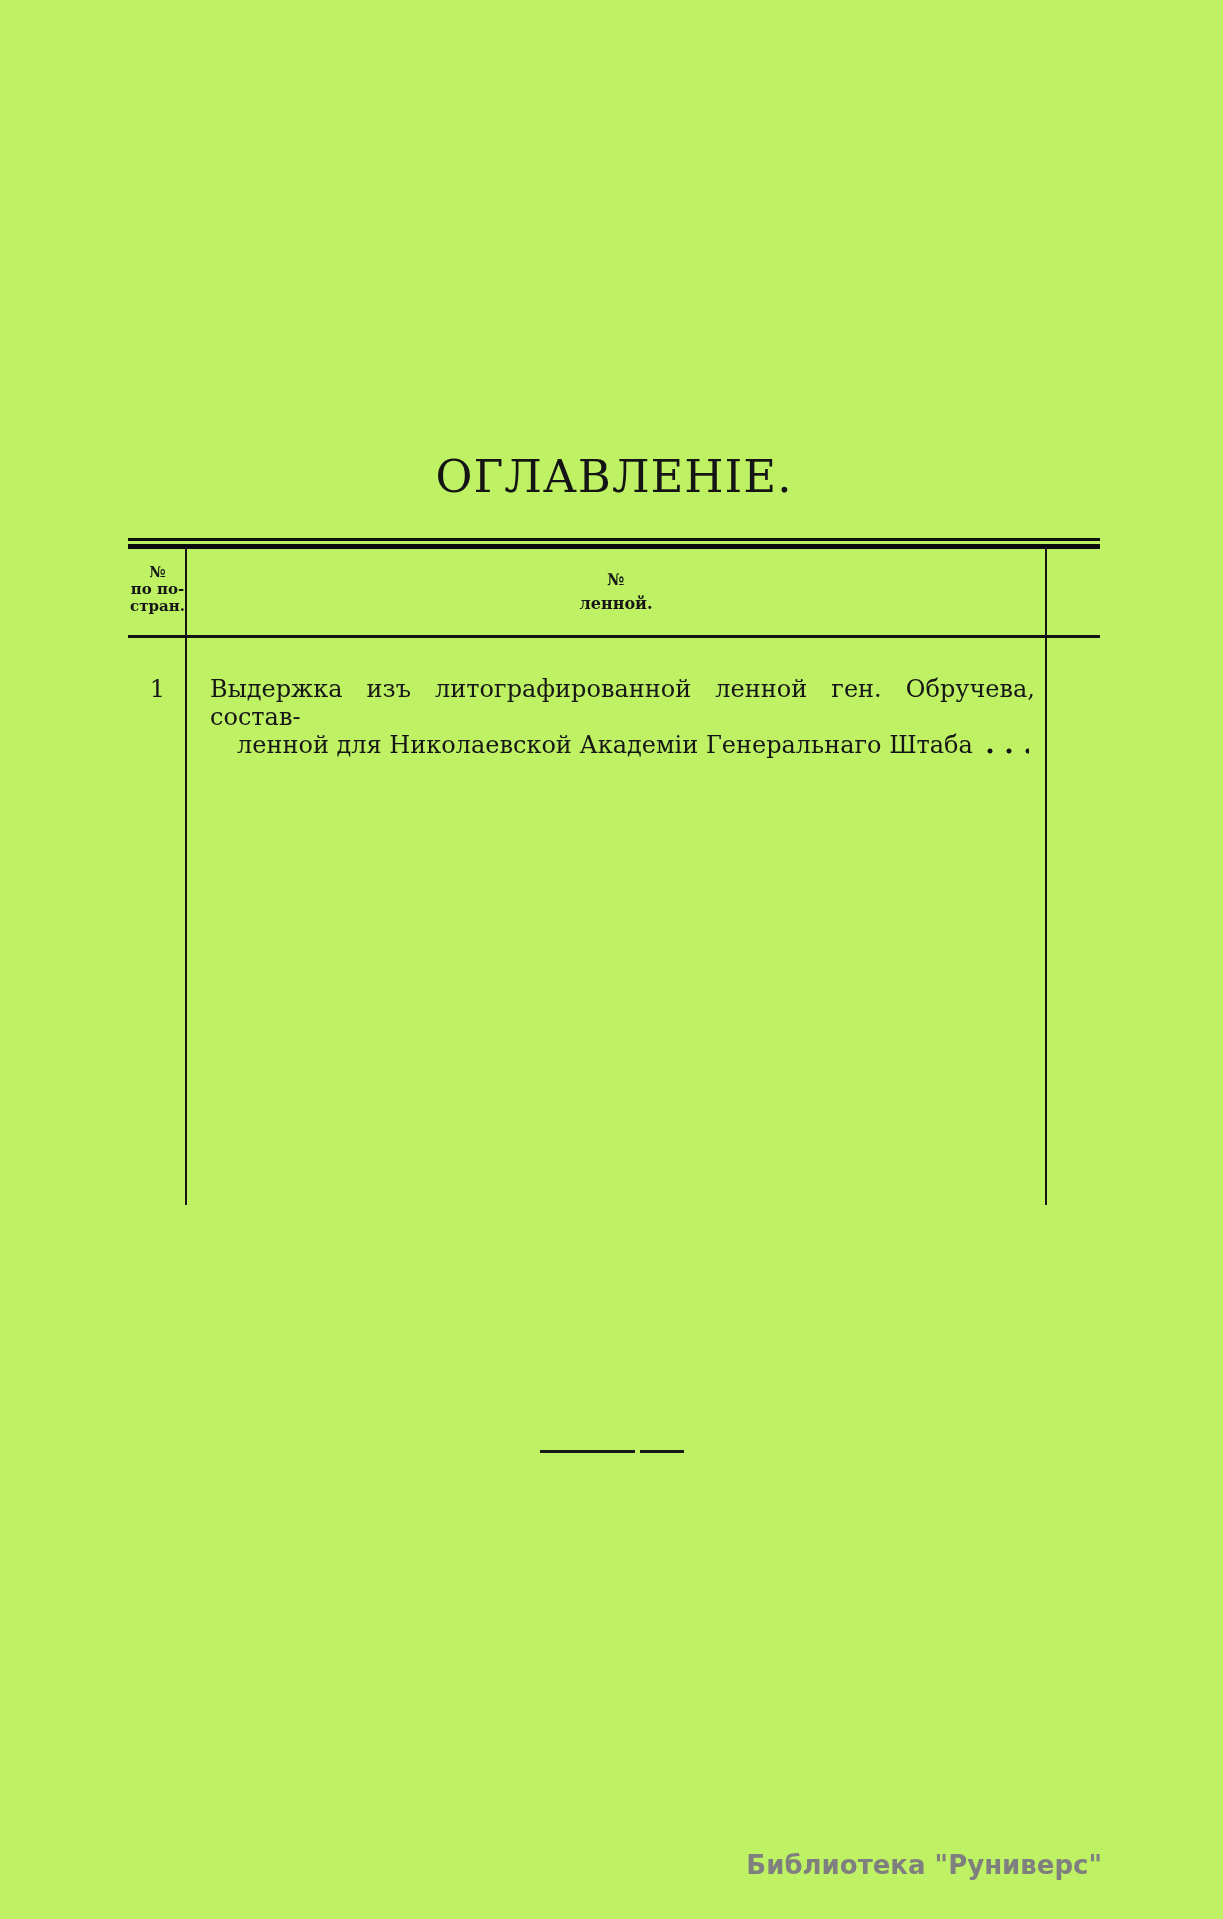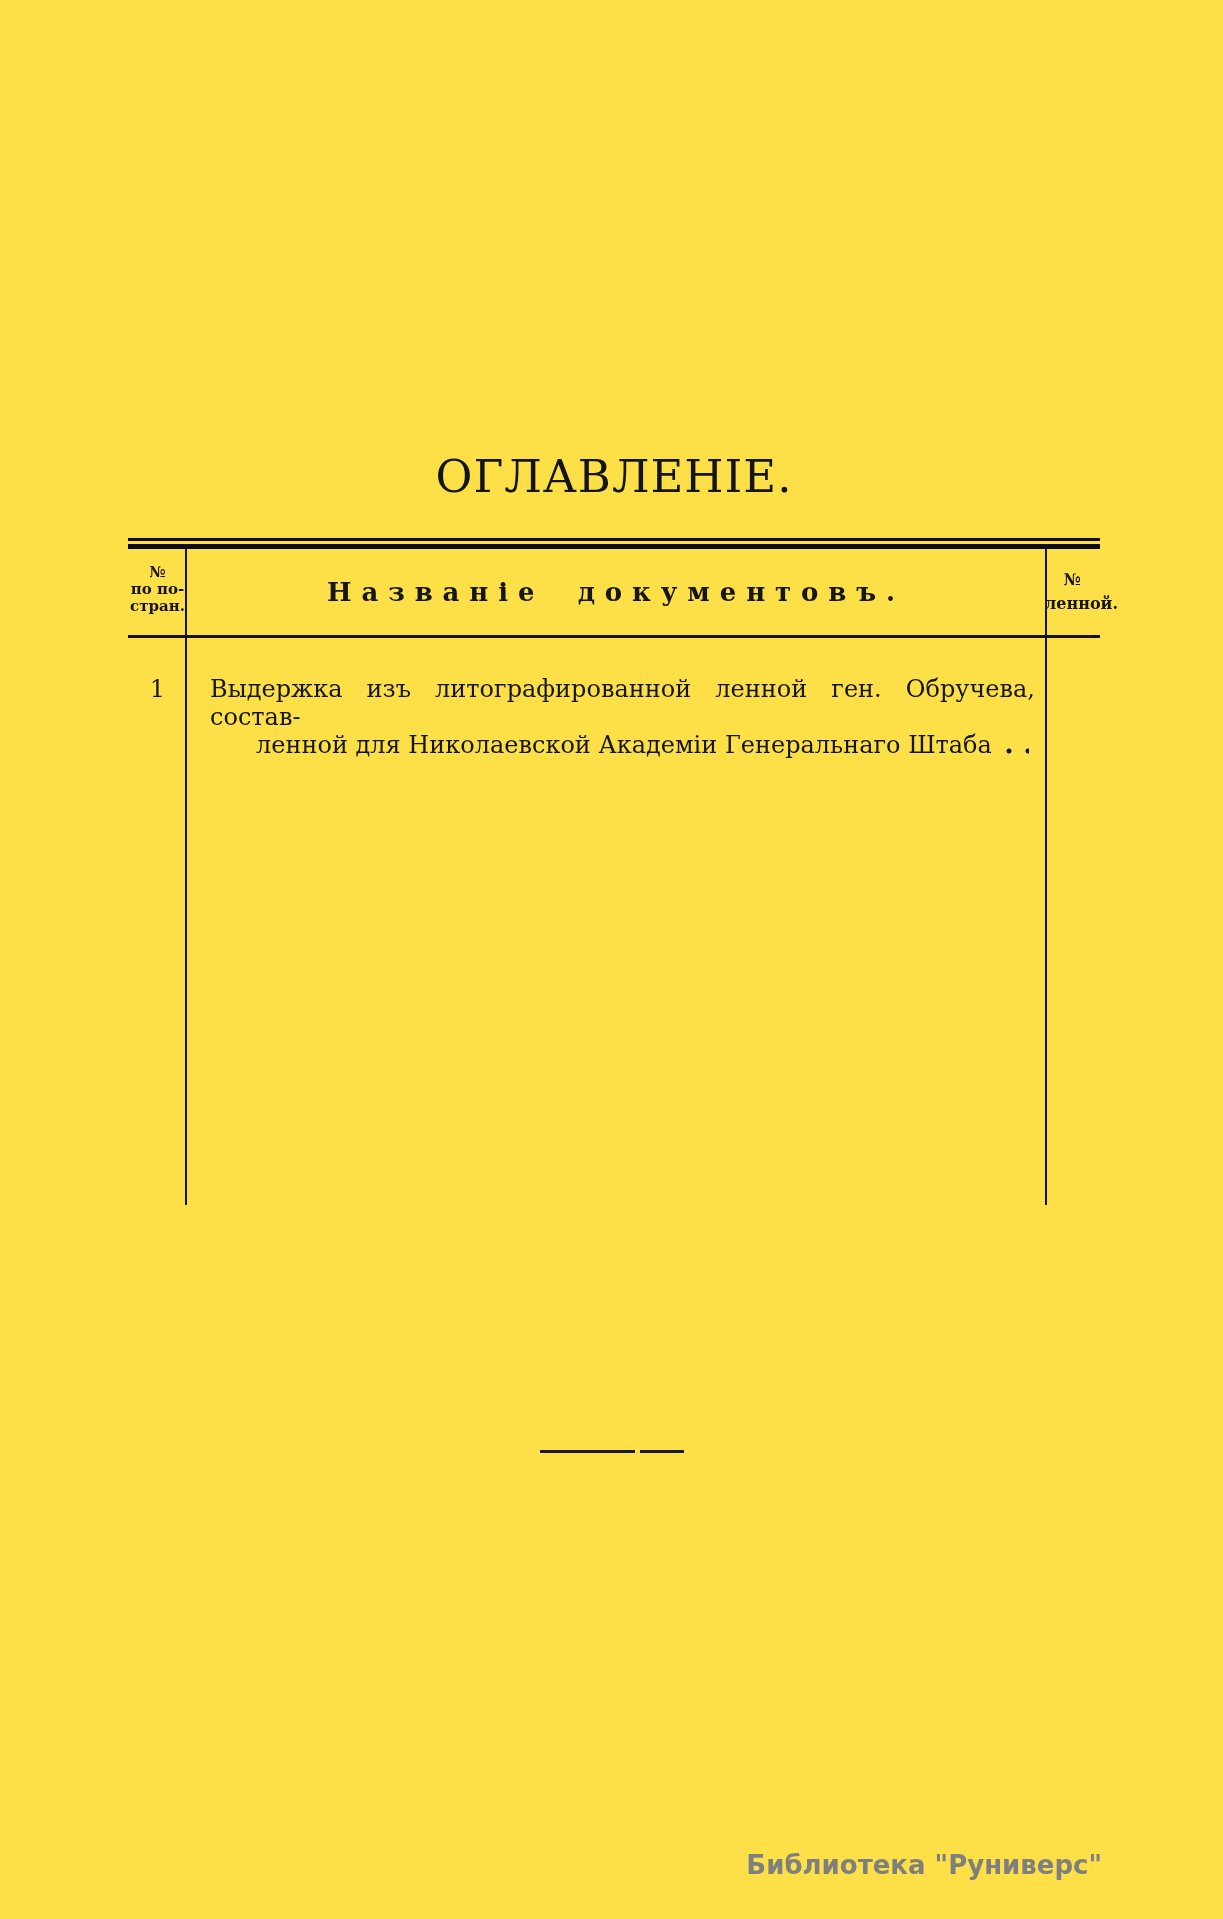--- a/index.html
+++ b/index.html
@@ -1,19 +1,19 @@
 <!DOCTYPE html>
 <html><head>
 <meta charset="utf-8">
 <style>
   * { margin:0; padding:0; box-sizing:border-box; }
   html,body { background:#ffffff; }
   .page {
     position:relative; width:1223px; height:1919px;
-    background:#fde047; overflow:hidden;
+    background:#bef264; overflow:hidden;
     font-family:"DejaVu Serif", serif; color:#161616;
   }
   .doc-title {
     position:absolute; left:128px; top:450px; width:972px;
     text-align:center; font-size:45px; letter-spacing:1px;
     color:#141414;
   }
   .toc-table { position:absolute; left:128px; top:538px; width:972px; }
   .rule-thin  { height:3px; background:#101010; }
   .rule-thick { height:5px; background:#0c0c0c; margin-top:3px; }
@@ -50,21 +50,21 @@
   .trow:nth-child(8) { margin-bottom:19px; }
 
   .cell.num { text-align:center; font-size:24px; line-height:28px; }
   .cell.title { padding-left:23px; padding-right:10px; font-size:24px; line-height:28px; }
   .cell.page {
     display:flex; align-items:flex-end; justify-content:center;
     font-size:24px; line-height:28px;
   }
   .line { min-height:28px; }
   .line.full { text-align:justify; text-align-last:justify; }
-  .line.indent { margin-left:46px; }
+  .line.indent { margin-left:27px; }
   .line.leader-line { display:flex; text-align:left; }
   .line.leader-line > span { white-space:pre; }
   .it { }
   .leader {
     flex:1 1 auto; align-self:flex-end;
     height:6px; margin:0 6px 5px 14px;
     background:radial-gradient(circle at 3px 3px, #151515 2.2px, transparent 2.8px) repeat-x;
     background-size:19px 6px;
   }
 
@@ -89,21 +89,20 @@
   <div class="toc-table">
     <div class="rule-thin"></div>
     <div class="rule-thick"></div>
 
     <div class="thead">
       <div class="h-num">
         <div>№</div>
         <div>по по-</div>
         <div>стран.</div>
       </div>
-      <div class="h-title">Названіе документовъ.</div>
       <div class="h-page">
         <div>№</div>
         <div>ленной.</div>
       </div>
     </div>
 
     <div class="tbody">
         <div class="trow">
           <div class="cell num">1</div>
           <div class="cell title">

